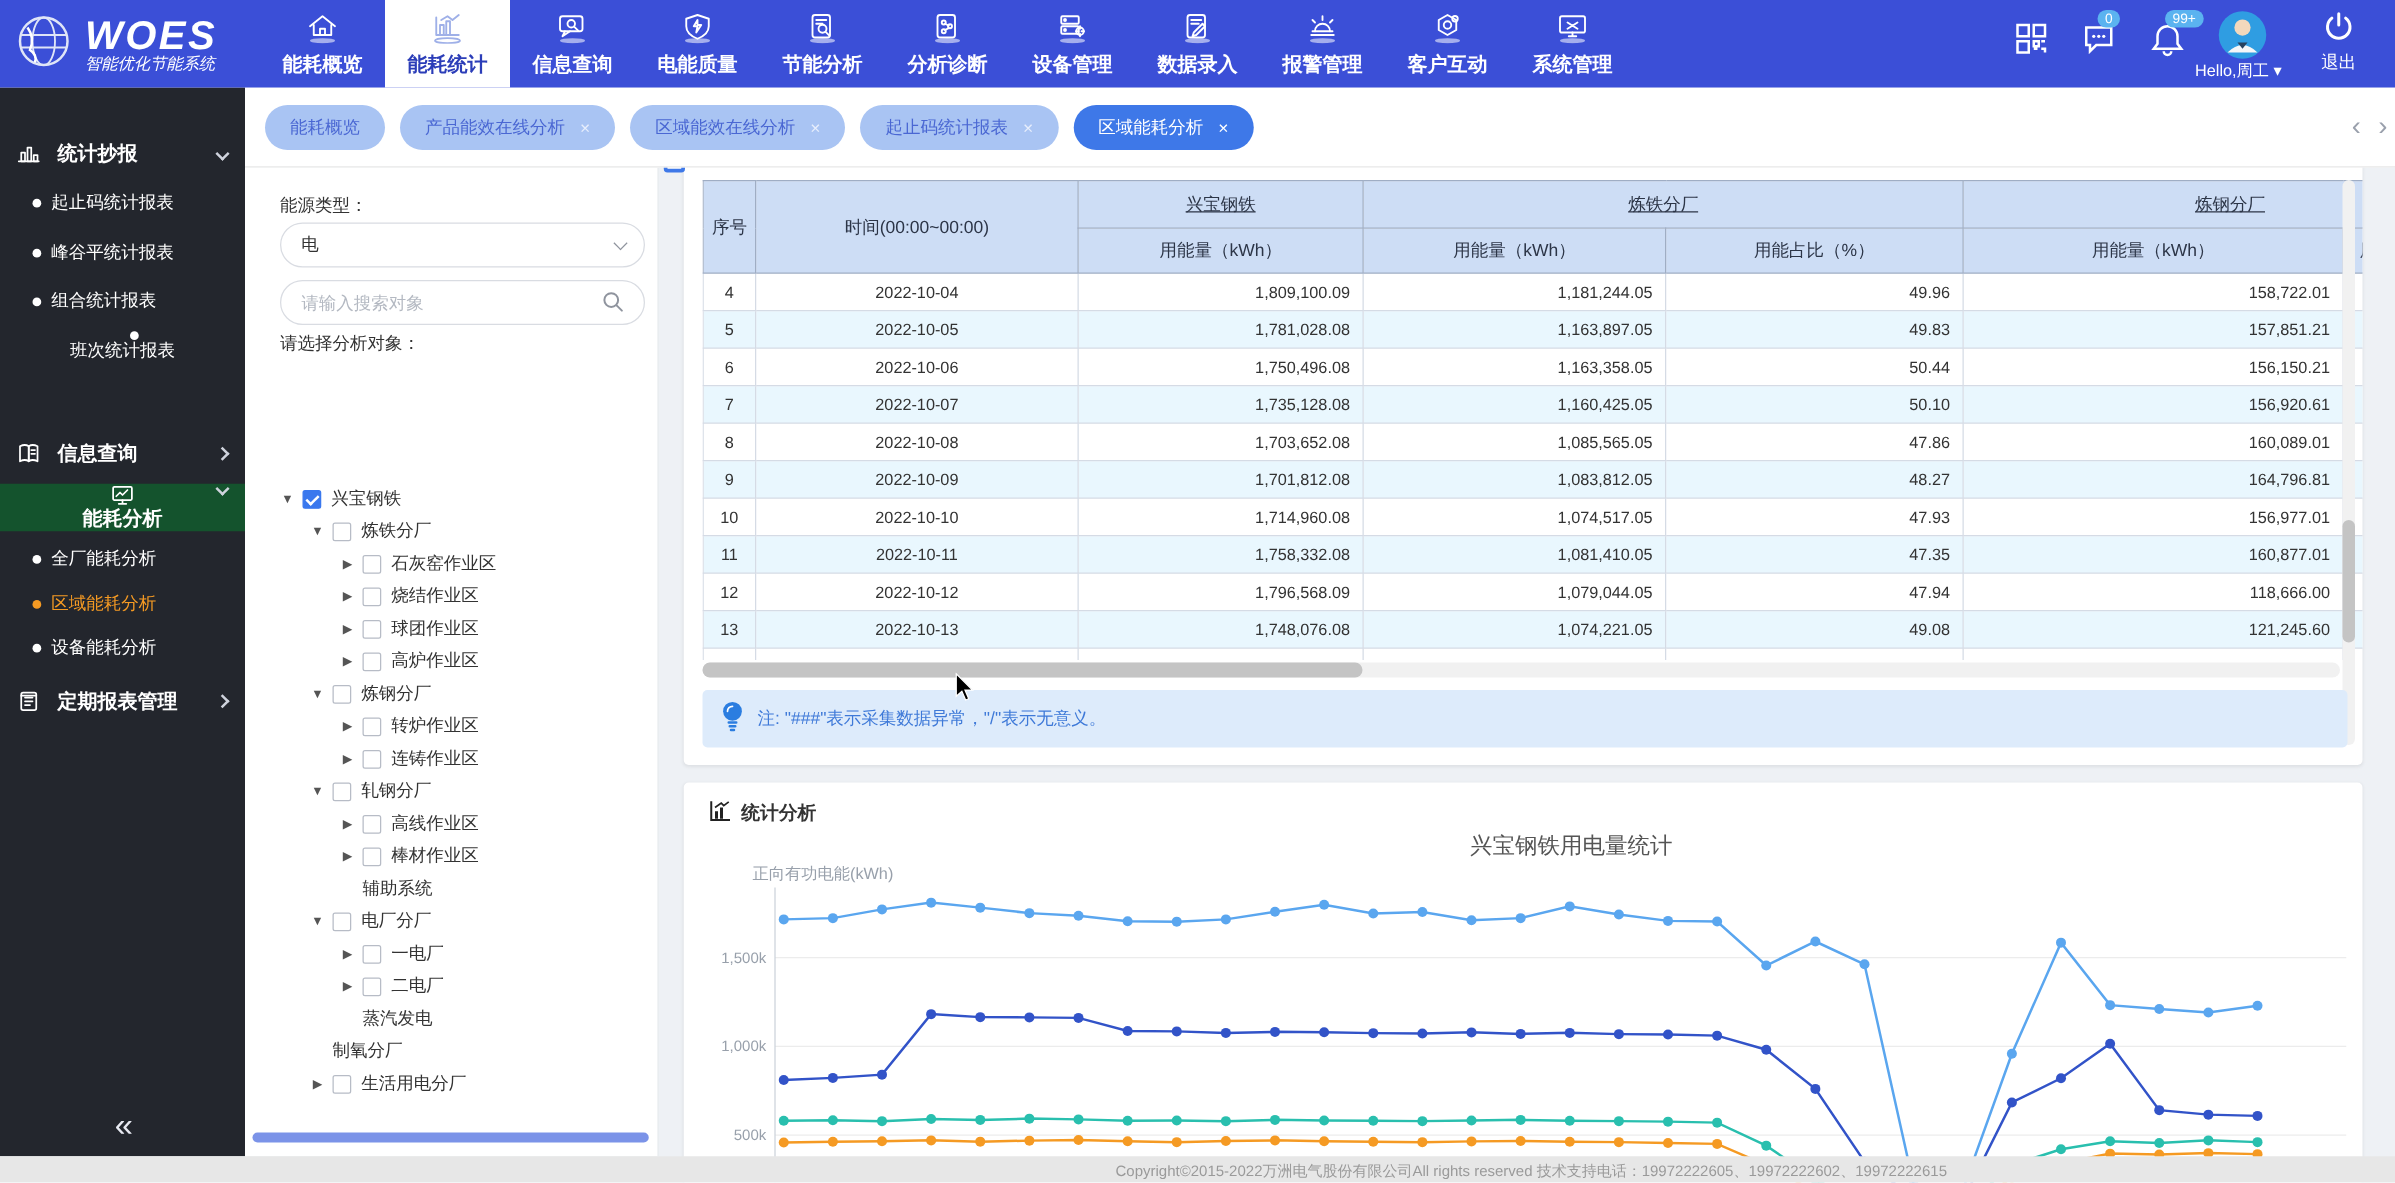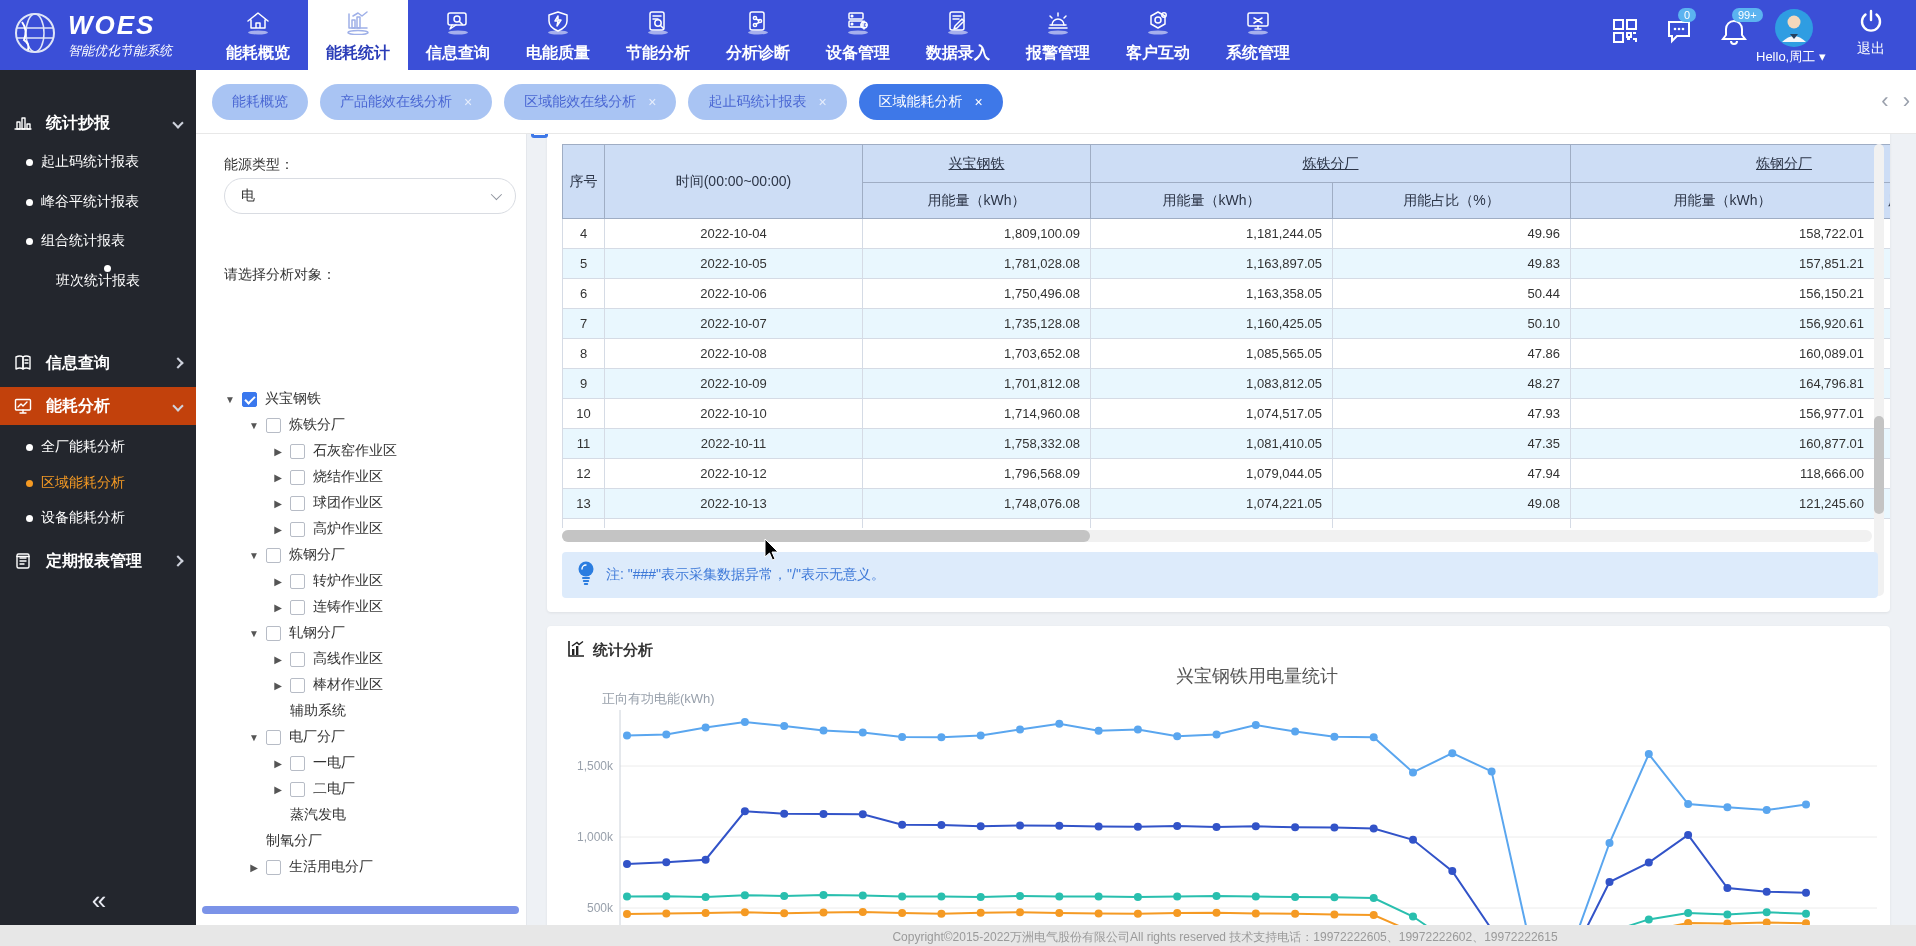--- a/index.html
+++ b/index.html
@@ -4,21 +4,21 @@
 <style>
   * { margin:0; padding:0; box-sizing:border-box; }
   html,body { width:1916px; height:946px; overflow:hidden; }
   body { font-family:"Liberation Sans","DejaVu Sans",sans-serif; }
   #root { position:relative; width:1916px; height:946px; background:#eef1f5; overflow:hidden; }
 
   
   .topbar { position:absolute; left:0; top:0; width:1916px; height:70px; background:#3b4fd7; z-index:30; }
   .logo { position:absolute; left:10px; top:6px; width:190px; height:58px; color:#fff; }
   .logo .globe { position:absolute; left:2px; top:4px; }
-  .logo .t1 { position:absolute; left:58px; top:4px; font-size:26px; font-weight:bold; font-style:italic; letter-spacing:2px; }
+  .logo .t1 { position:absolute; left:58px; top:4px; font-size:32px; font-weight:bold; font-style:italic; letter-spacing:2px; }
   .logo .t2 { position:absolute; left:58px; top:36px; font-size:13px; font-style:italic; white-space:nowrap; }
   .nav { position:absolute; left:208px; top:0; height:70px; display:flex; }
   .nav-item { width:100px; height:70px; display:flex; flex-direction:column; align-items:center; justify-content:flex-start; cursor:pointer; color:#fff; }
   .nav-item .nicon { height:40px; display:flex; align-items:center; justify-content:center; padding-top:4px; }
   .nav-item .nlabel { font-size:16px; font-weight:bold; line-height:26px; white-space:nowrap; }
   .nav-item.active { background:#ffffff; color:#2b3db8; }
   .nav-item.active .nicon svg * { stroke:#9fb0e8; }
   .topright { position:absolute; right:0; top:0; height:70px; width:360px; }
   .tr-icon { position:absolute; top:18px; cursor:pointer; }
   .badge { position:absolute; background:#5bb3f0; color:#fff; font-size:11px; border-radius:9px; padding:1px 6px; top:-10px; left:12px; }
@@ -36,21 +36,21 @@
   .tab-arrows { position:absolute; right:6px; top:16px; color:#9aa0ac; font-size:22px; display:flex; gap:14px; }
   .tab-arrows span { cursor:pointer; line-height:30px; }
 
   
   .sidebar { position:absolute; left:0; top:70px; width:196px; height:855px; background:#23262d; z-index:10; }
   .m-item { position:absolute; left:0; width:196px; height:38px; display:flex; align-items:center; color:#fff; font-size:16px; font-weight:bold; cursor:pointer; }
   .m-item .micon { width:22px; margin-left:14px; margin-right:10px; display:flex; }
   .m-item .chev { position:absolute; right:14px; width:8px; height:8px; border-right:2px solid #cfd3dd; border-bottom:2px solid #cfd3dd; }
   .chev.right { transform:rotate(-45deg); }
   .chev.down { transform:rotate(45deg); }
-  .m-item.active { background:#c2410c; }
+  .m-item.active { background:#14532d;flex-direction:column; }
   .m-sub { position:absolute; left:0; width:196px; height:30px; display:flex; align-items:center; color:#fff; font-size:14px; cursor:pointer; }
   .m-sub .dot { width:7px; height:7px; border-radius:50%; background:#fff; margin-left:26px; margin-right:8px; }
   .m-sub.active { color:#f59a23; }
   .m-sub.active .dot { background:#f59a23; }
   .collapse-btn { position:absolute; left:0; top:815px; width:196px; text-align:center; color:#e8eaf2; font-size:26px; cursor:pointer; letter-spacing:-2px; }
 
   
   .treepanel { position:absolute; left:196px; top:134px; width:331px; height:791px; background:#ffffff; border-right:1px solid #e4e7ec; z-index:5; }
   .tp-label { position:absolute; left:28px; font-size:14px; color:#333; }
   .tp-select, .tp-search { position:absolute; left:28px; width:292px; height:36px; border:1px solid #d9dce2; border-radius:18px; background:#fff; font-size:14px; color:#333; display:flex; align-items:center; padding:0 16px; cursor:pointer; }
@@ -407,20 +407,29 @@
         <span>定期报表管理</span>
         <span class="chev right"></span>
       </div>
     </div>
 
   <div class="treepanel">
     <div class="tp-label" style="top:22px;">能源类型：</div>
     <div class="tp-select" style="top:44px;">
       <span>电</span>
       <span class="sel-chev"></span>
+    </div>
+    <div class="tp-search" style="top:90px;">
+      <input type="text" placeholder="请输入搜索对象" style="">
+      <span>
+        <svg width="18" height="18" viewBox="0 0 18 18">
+            <circle cx="8" cy="8" r="5.5" fill="none" stroke="#8f949e" stroke-width="1.6"></circle>
+            <path d="M12.5 12.5 L16.5 16.5" stroke="#8f949e" stroke-width="1.6" stroke-linecap="round"></path>
+          </svg>
+      </span>
     </div>
     <div class="tp-label" style="top:132px;">请选择分析对象：</div>
     <div class="tree" id="tree">
         <div class="tnode" style="padding-left: 28px;">
           <span class="tarrow">▼</span>
           <span class="tbox checked"></span>
           <span>兴宝钢铁</span>
         </div>
         <div class="tnode" style="padding-left: 52px;">
           <span class="tarrow">▼</span>

